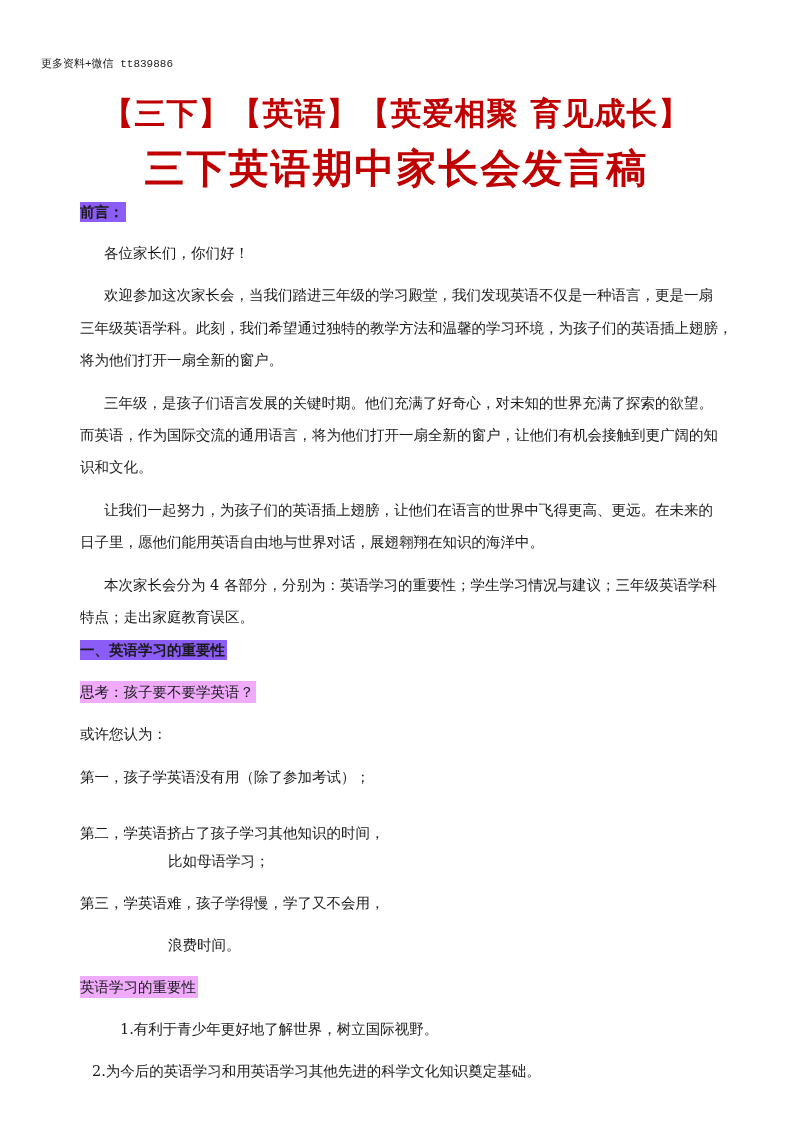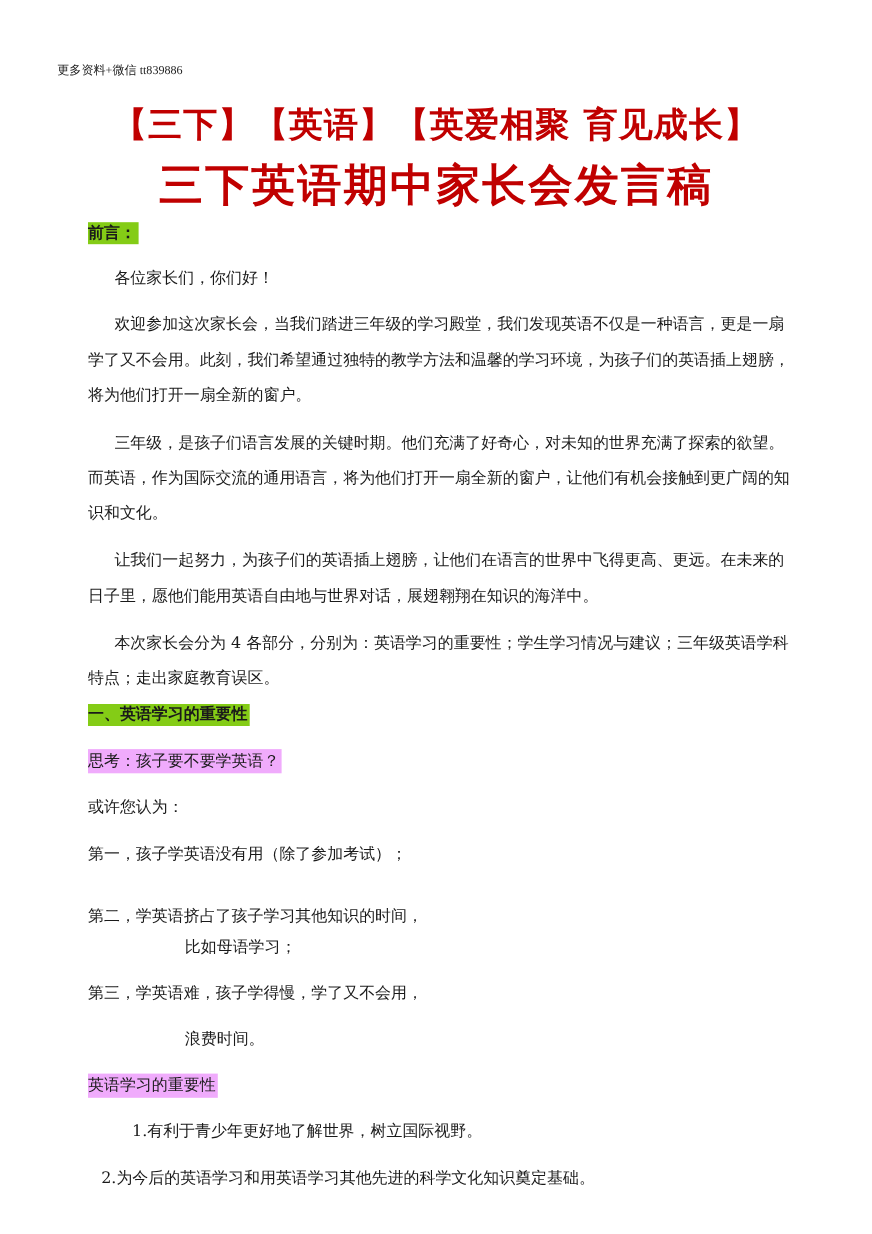--- a/index.html
+++ b/index.html
@@ -1,45 +1,45 @@
 <!DOCTYPE html>
 <html><head>
 <meta charset="utf-8">
 <style>
   html, body { margin: 0; padding: 0; background: #ffffff; }
   body { width: 793px; height: 1122px; position: relative; overflow: hidden;
          font-family: "DejaVu Serif", "Liberation Serif", serif; color: #1a1a1a; }
-  .watermark { position: absolute; left: 52px; top: 56px; font-size: 11px;
-               font-family: Liberation Serif, serif; color: #222; }
+  .watermark { position: absolute; left: 41px; top: 56px; font-size: 11px;
+               font-family: Liberation Mono, monospace; color: #222; }
   .title1, .title2 { position: absolute; left: 0; width: 793px; text-align: center;
                      color: #c00000; font-weight: bold;
                      font-family: "DejaVu Sans", "Liberation Sans", sans-serif; }
   .title1 { top: 93px; font-size: 31px; letter-spacing: 1px; }
   .title2 { top: 141px; font-size: 40px; letter-spacing: 2px; }
   .line { position: absolute; font-size: 14.5px; white-space: nowrap; line-height: 20px; }
-  .hl-yellow { background: #84cc16; font-weight: bold; padding: 2px 2px 2px 0;
+  .hl-yellow { background: #8b5cf6; font-weight: bold; padding: 2px 2px 2px 0;
                font-family: "DejaVu Sans", "Liberation Sans", sans-serif; }
   .hl-green { background: #f0abfc; padding: 3px 2px 3px 0; }
 </style>
 </head>
 <body>
 
 <div class="watermark">更多资料+微信 tt839886</div>
 
 <div class="title1">【三下】【英语】【英爱相聚  育见成长】</div>
 <div class="title2">三下英语期中家长会发言稿</div>
 
 <div class="line" style="left:80px; top:202px;">
   <span class="hl-yellow">前言：</span>
 </div>
 
 <div class="line" style="left:104px; top:243px;">各位家长们，你们好！</div>
 
 <div class="line" style="left:104px; top:285px;">欢迎参加这次家长会，当我们踏进三年级的学习殿堂，我们发现英语不仅是一种语言，更是一扇</div>
-<div class="line" style="left:80px; top:318px;">学了又不会用。此刻，我们希望通过独特的教学方法和温馨的学习环境，为孩子们的英语插上翅膀，</div>
+<div class="line" style="left:80px; top:318px;">三年级英语学科。此刻，我们希望通过独特的教学方法和温馨的学习环境，为孩子们的英语插上翅膀，</div>
 <div class="line" style="left:80px; top:350px;">将为他们打开一扇全新的窗户。</div>
 
 <div class="line" style="left:104px; top:393px;">三年级，是孩子们语言发展的关键时期。他们充满了好奇心，对未知的世界充满了探索的欲望。</div>
 <div class="line" style="left:80px; top:425px;">而英语，作为国际交流的通用语言，将为他们打开一扇全新的窗户，让他们有机会接触到更广阔的知</div>
 <div class="line" style="left:80px; top:457px;">识和文化。</div>
 
 <div class="line" style="left:104px; top:500px;">让我们一起努力，为孩子们的英语插上翅膀，让他们在语言的世界中飞得更高、更远。在未来的</div>
 <div class="line" style="left:80px; top:532px;">日子里，愿他们能用英语自由地与世界对话，展翅翱翔在知识的海洋中。</div>
 
 <div class="line" style="left:104px; top:575px;">本次家长会分为 4 各部分，分别为：英语学习的重要性；学生学习情况与建议；三年级英语学科</div>

